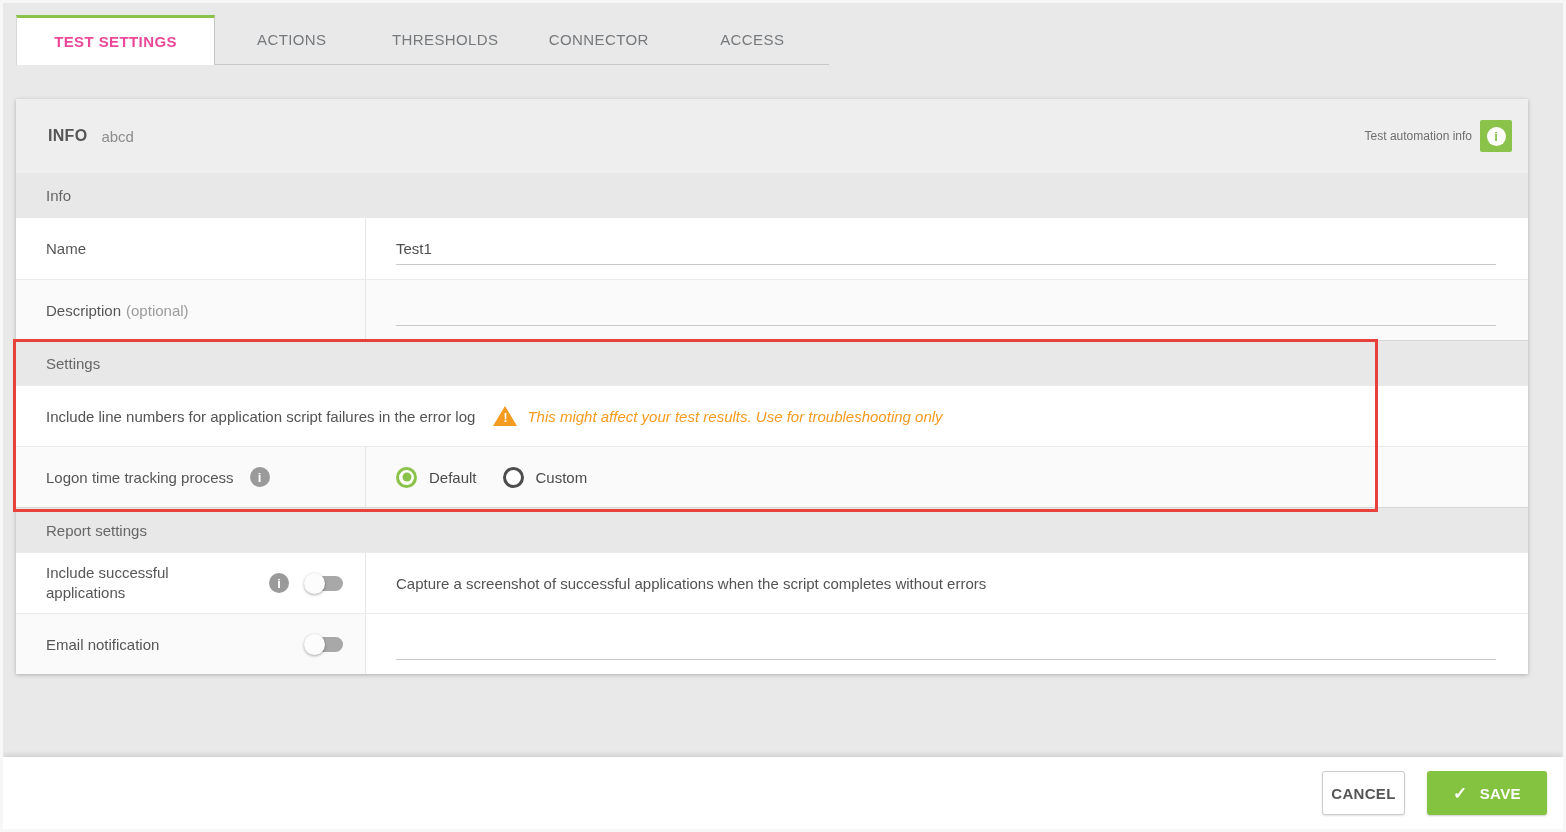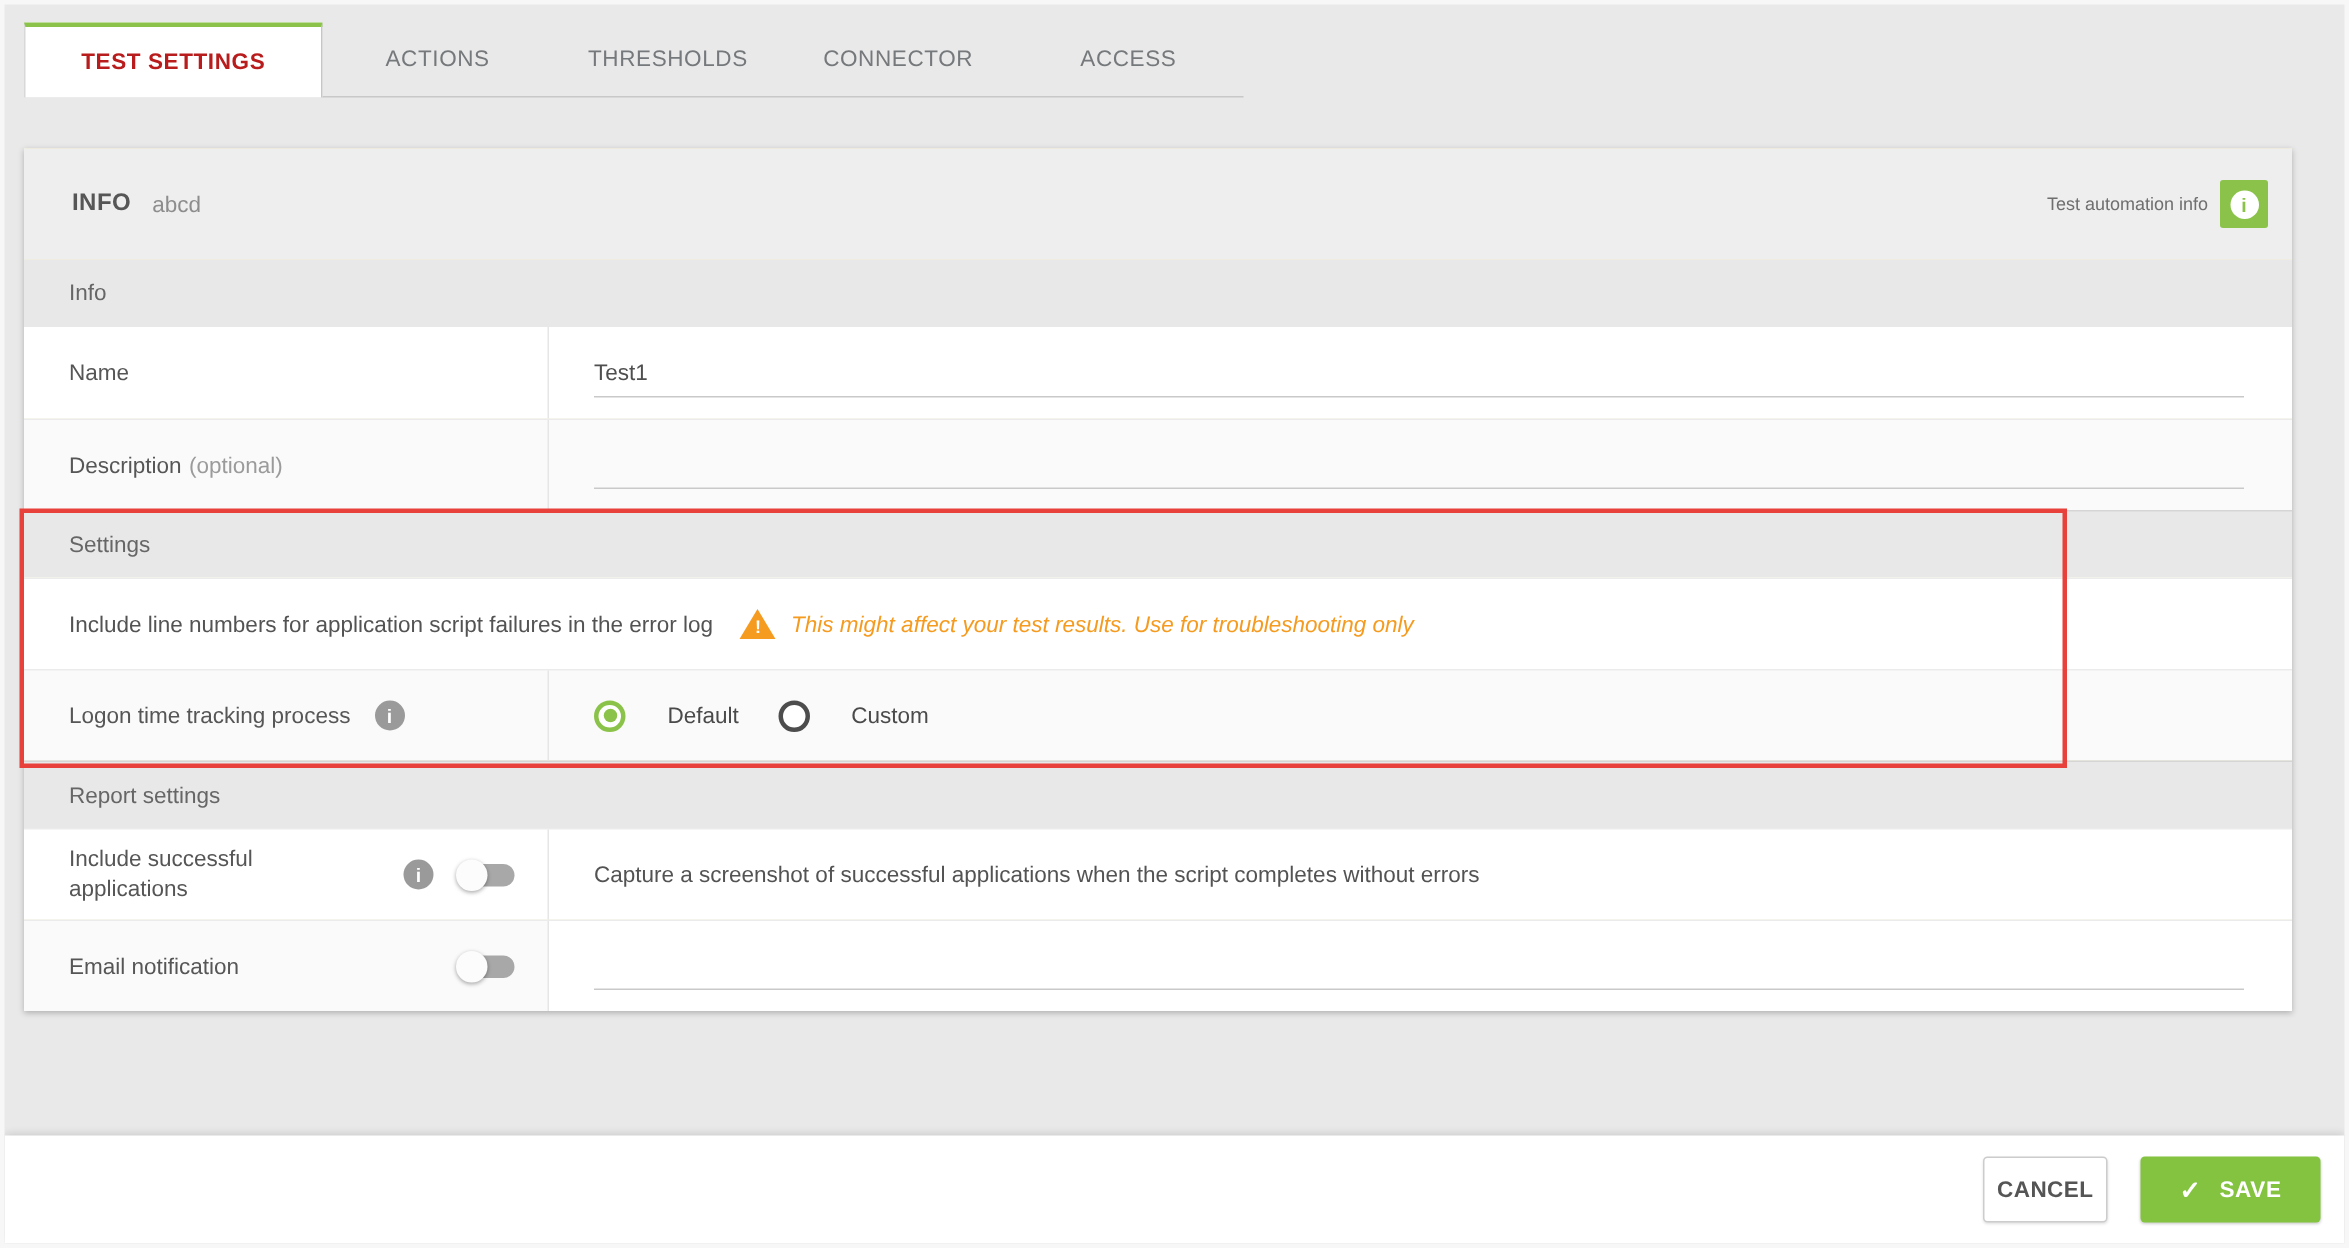--- a/index.html
+++ b/index.html
@@ -16,28 +16,28 @@
   }
   .tab {
     display:flex; align-items:center; justify-content:center;
     font-size:15px; letter-spacing:0.4px; color:#76797c; cursor:pointer;
     text-transform:uppercase;
   }
   .tab.active {
     width:199px; background:#ffffff;
     border-top:3px solid #8bc34a;
     border-left:1px solid #d8d8d8; border-right:1px solid #c6c6c6;
-    color:#b91c1c; font-weight:bold; margin-bottom:-1px;
+    color:#ec4899; font-weight:bold; margin-bottom:-1px;
   }
   .tab.plain { flex:1; }
 
   
   .card {
     position:absolute; left:13px; top:96px; width:1512px;
-    background:#fef9c3; box-shadow:0 1px 4px rgba(0,0,0,0.25);
+    background:#84cc16; box-shadow:0 1px 4px rgba(0,0,0,0.25);
   }
   .card-header {
     height:74px; background:#eeeeee;
     display:flex; align-items:center; padding:0 16px 0 32px;
   }
   .card-title { font-size:16px; font-weight:bold; color:#565656; letter-spacing:0.3px; }
   .card-subtitle { margin-left:14px; font-size:15px; color:#8d8d8d; }
   .spacer { flex:1; }
   .automation-label { font-size:12px; color:#6f6f6f; margin-right:8px; }
   .info-btn {
@@ -108,21 +108,21 @@
     border-left:12px solid transparent; border-right:12px solid transparent;
     border-bottom:20px solid #f59b20;
   }
   .warn-icon .excl {
     position:absolute; left:0; right:0; bottom:1px; text-align:center;
     color:#ffffff; font-weight:bold; font-size:12px;
   }
   .warn-text { color:#f59b20; margin-left:10px;font-style:italic; }
 
   
-  .radio { display:flex; align-items:center; gap:28px; font-size:15px; color:#4a4a4a; cursor:pointer; }
+  .radio { display:flex; align-items:center; gap:12px; font-size:15px; color:#4a4a4a; cursor:pointer; }
   .radio + .radio { margin-left:26px; }
   .radio-circle {
     width:21px; height:21px; border-radius:50%; border:3px solid #4d4d4d;
     background:#ffffff; position:relative; flex:0 0 21px;
   }
   .radio-circle.selected { border-color:#8bc34a; }
   .radio-circle.selected::after {
     content:""; position:absolute; left:50%; top:50%;
     transform:translate(-50%,-50%); width:9px; height:9px;
     border-radius:50%; background:#8bc34a;

